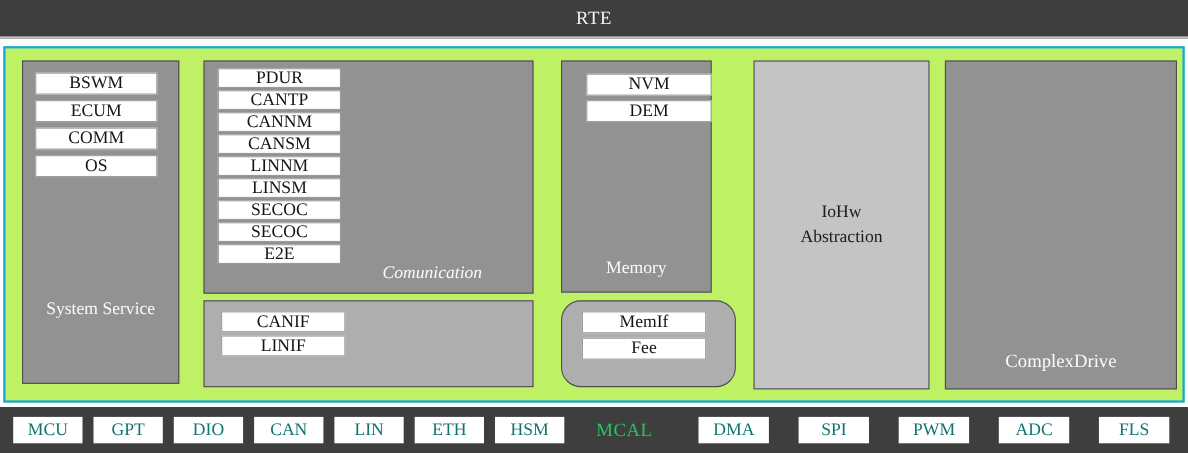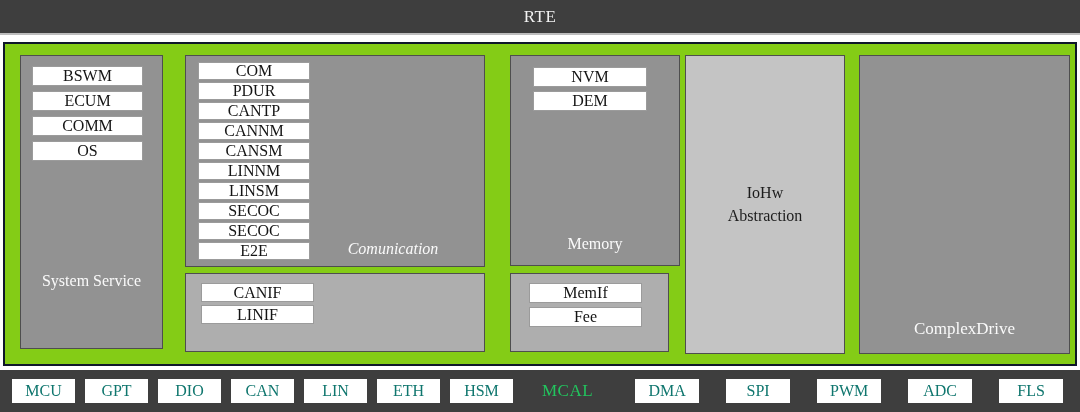--- a/index.html
+++ b/index.html
@@ -13,32 +13,32 @@
   .rte-bar {
     position:absolute; left:0; top:0; width:1080px; height:35px;
     background:#3e3e3e; border-bottom:2px solid #bdbdbd;
     display:flex; align-items:center; justify-content:center;
   }
   .rte-bar .bar-label { color:#f2f2f2; font-size:17px; letter-spacing:.5px; }
 
   
   .bsw-container {
     position:absolute; left:3px; top:42px; width:1074px; height:324px;
-    background:#84cc16; border:2px solid #0f172a;
+    background:#bef264; border:2px solid #0ea5e9;
   }
   .block { position:absolute; border:1px solid #4e4e4e; }
   .block.dark    { background:#929292; }
   .block.light   { background:#aeaeae; }
   .block.lighter { background:#c4c4c4; }
 
   .b-sys   { left:15px;  top:11px;  width:143px; height:294px; }
   .b-com   { left:180px; top:11px;  width:300px; height:212px; }
   .b-comif { left:180px; top:229px; width:300px; height:79px;  }
-  .b-mem   { left:505px; top:11px;  width:170px; height:211px; }
-  .b-memif { left:505px; top:229px; width:159px; height:79px;  }
+  .b-mem   { left:505px; top:11px;  width:137px; height:211px; }
+  .b-memif { left:505px; top:229px; width:159px; height:79px;border-radius:18px;  }
   .b-iohw  { left:680px; top:11px;  width:160px; height:299px; }
   .b-cdd   { left:854px; top:11px;  width:211px; height:299px; }
 
   .mod-col { position:absolute; display:flex; flex-direction:column; }
   .modbox {
     background:#ffffff; border:1px solid #9b9b9b;
     display:flex; align-items:center; justify-content:center;
     font-size:16px; color:#141414; line-height:1;
   }
   .sys-col   { left:11px; top:10px; width:111px; gap:5px; }
@@ -92,21 +92,20 @@
       <div class="modbox">BSWM</div>
       <div class="modbox">ECUM</div>
       <div class="modbox">COMM</div>
       <div class="modbox">OS</div>
     </div>
     <div class="block-label sys-label">System Service</div>
   </div>
 
   <div class="block dark b-com">
     <div class="mod-col com-col">
-      <div class="modbox">COM</div>
       <div class="modbox">PDUR</div>
       <div class="modbox">CANTP</div>
       <div class="modbox">CANNM</div>
       <div class="modbox">CANSM</div>
       <div class="modbox">LINNM</div>
       <div class="modbox">LINSM</div>
       <div class="modbox">SECOC</div>
       <div class="modbox">SECOC</div>
       <div class="modbox">E2E</div>
     </div>

